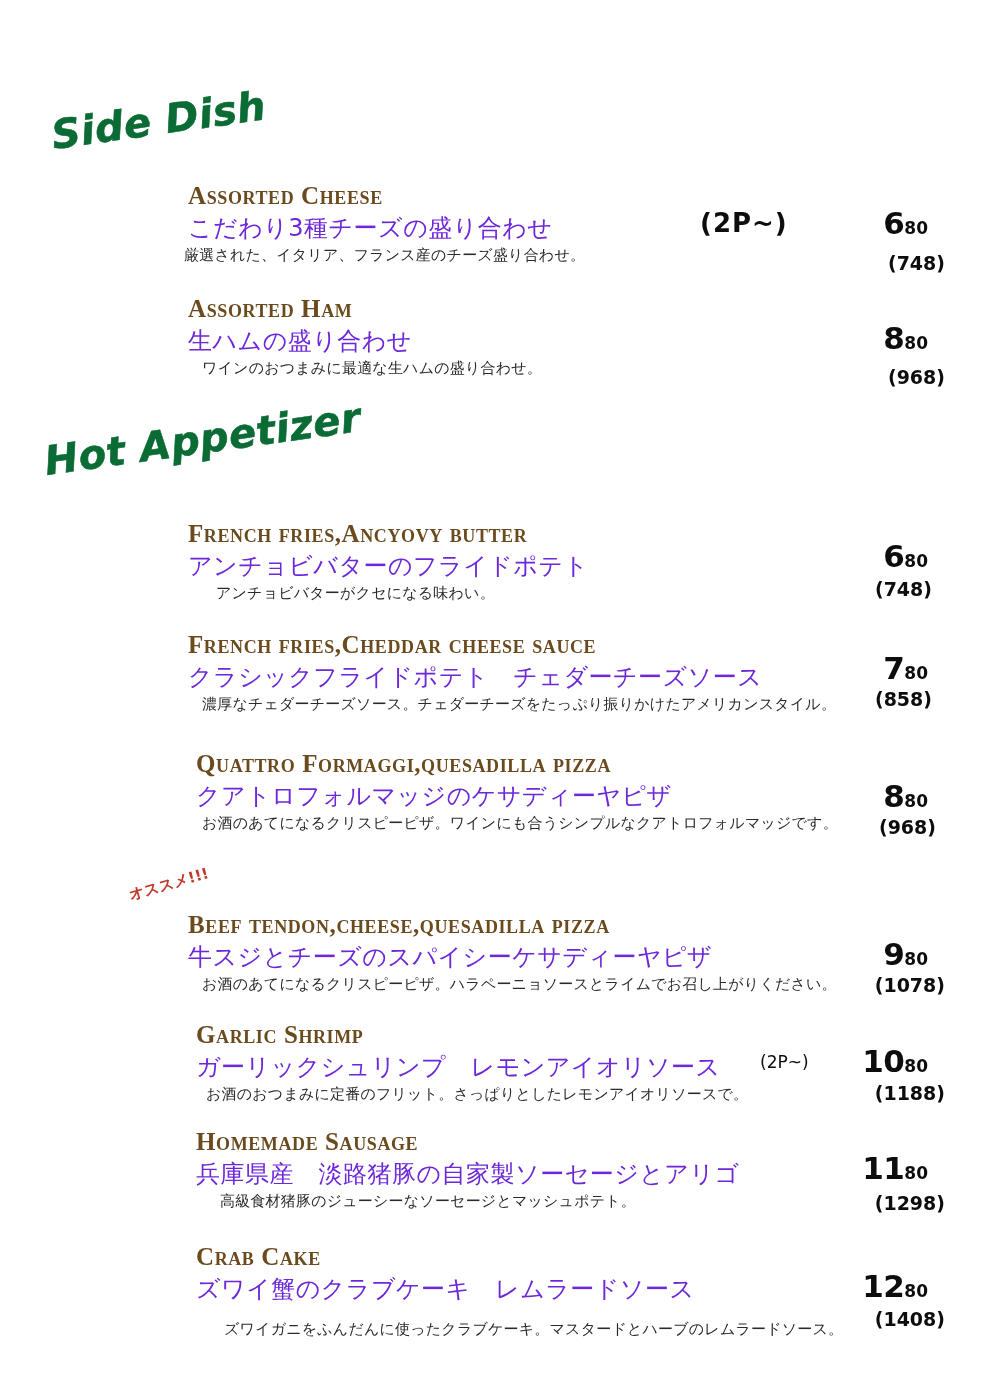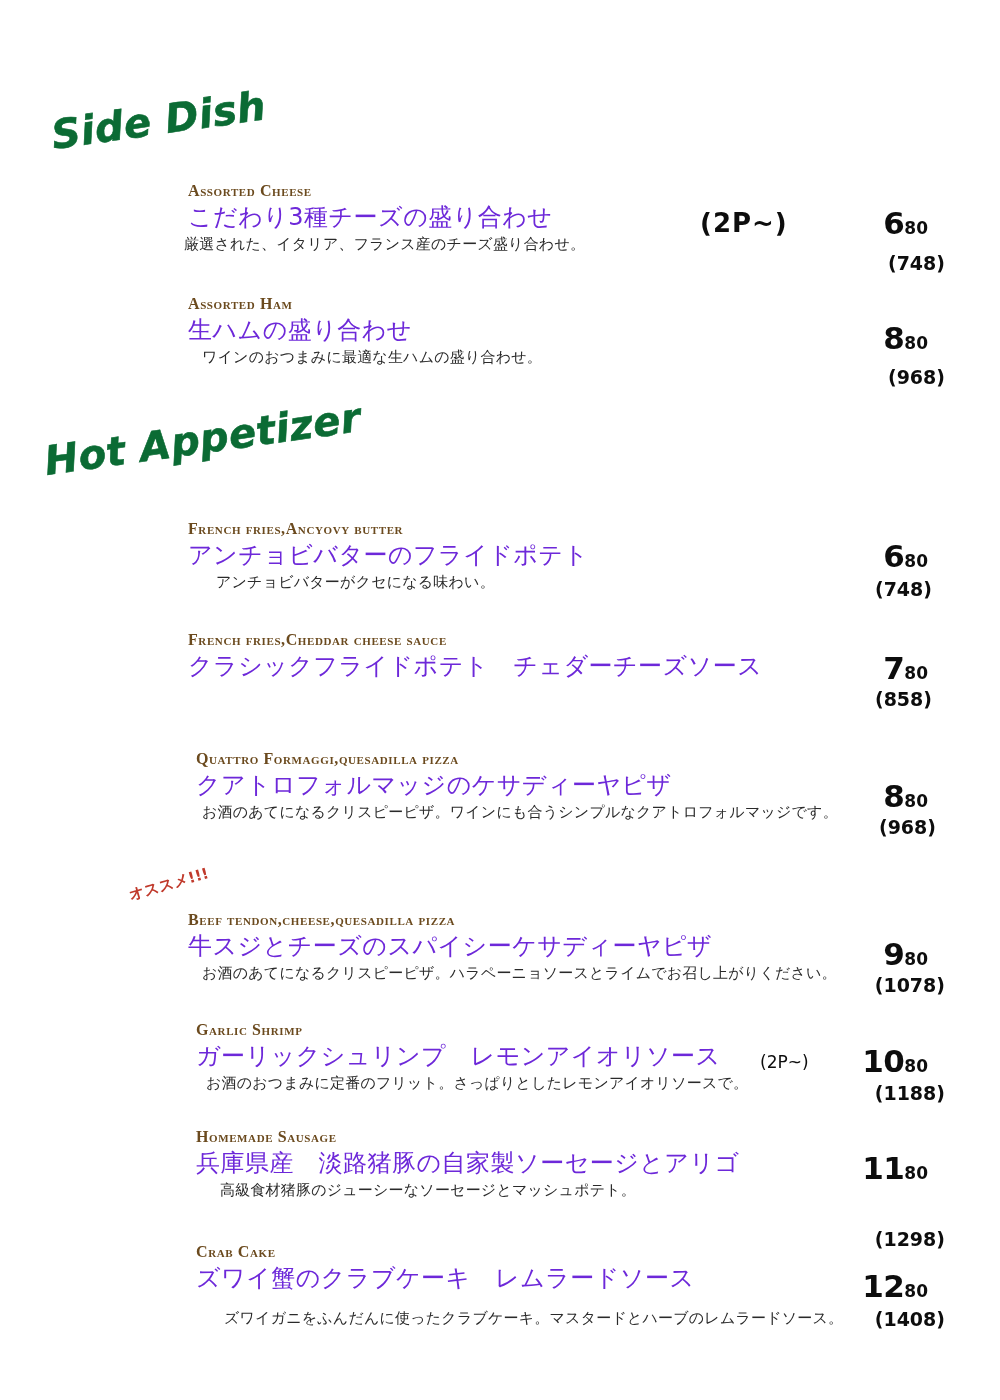--- a/index.html
+++ b/index.html
@@ -49,21 +49,21 @@
   
   .item {
     position: absolute;
     left: 188px;
     width: 760px;
   }
   .item .en {
     font-family: "Liberation Serif", serif;
     font-weight: bold;
     color: #6b4a1e;
-    font-size: 16px;
+    font-size: 25px;
     font-variant: small-caps;
     letter-spacing: 0.6px;
     line-height: 1.15;
     margin: 0 0 2px 0;
   }
   .item .jp {
     font-family: "DejaVu Sans", sans-serif;
     font-size: 24px;
     color: #6d28d9;
     line-height: 1.25;
@@ -170,20 +170,21 @@
     <p class="desc">アンチョビバターがクセになる味わい。</p>
   </div>
   <div class="price" style="right:72px; top:538px;">
     <span class="main">6</span><span class="sub">80</span>
   </div>
   <div class="tax" style="right:68px; top:578px;">(748)</div>
 
   <div class="item" style="top:631px;">
     <p class="en">French fries,Cheddar cheese sauce</p>
     <p class="jp">クラシックフライドポテト　チェダーチーズソース</p>
+    <p class="desc">濃厚なチェダーチーズソース。チェダーチーズをたっぷり振りかけたアメリカンスタイル。</p>
   </div>
   <div class="price" style="right:72px; top:650px;">
     <span class="main">7</span><span class="sub">80</span>
   </div>
   <div class="tax" style="right:68px; top:688px;">(858)</div>
 
   <div class="item" style="top:750px; left:196px;">
     <p class="en">Quattro Formaggi,quesadilla pizza</p>
     <p class="jp">クアトロフォルマッジのケサディーヤピザ</p>
     <p class="desc" style="margin-left:6px;">お酒のあてになるクリスピーピザ。ワインにも合うシンプルなクアトロフォルマッジです。</p>
@@ -217,21 +218,21 @@
   <div class="tax" style="right:55px; top:1082px;">(1188)</div>
 
   <div class="item" style="top:1128px; left:196px;">
     <p class="en">Homemade Sausage</p>
     <p class="jp">兵庫県産　淡路猪豚の自家製ソーセージとアリゴ</p>
     <p class="desc" style="margin-left:24px;">高級食材猪豚のジューシーなソーセージとマッシュポテト。</p>
   </div>
   <div class="price" style="right:72px; top:1150px;">
     <span class="main">11</span><span class="sub">80</span>
   </div>
-  <div class="tax" style="right:55px; top:1192px;margin-top:36px;">(1298)</div>
+  <div class="tax" style="right:55px; top:1192px;">(1298)</div>
 
   <div class="item" style="top:1243px; left:196px;">
     <p class="en">Crab Cake</p>
     <p class="jp">ズワイ蟹のクラブケーキ　レムラードソース</p>
     <p class="desc" style="margin-left:28px;margin-top:16px;">ズワイガニをふんだんに使ったクラブケーキ。マスタードとハーブのレムラードソース。</p>
   </div>
   <div class="price" style="right:72px; top:1268px;">
     <span class="main">12</span><span class="sub">80</span>
   </div>
   <div class="tax" style="right:55px; top:1308px;">(1408)</div>

